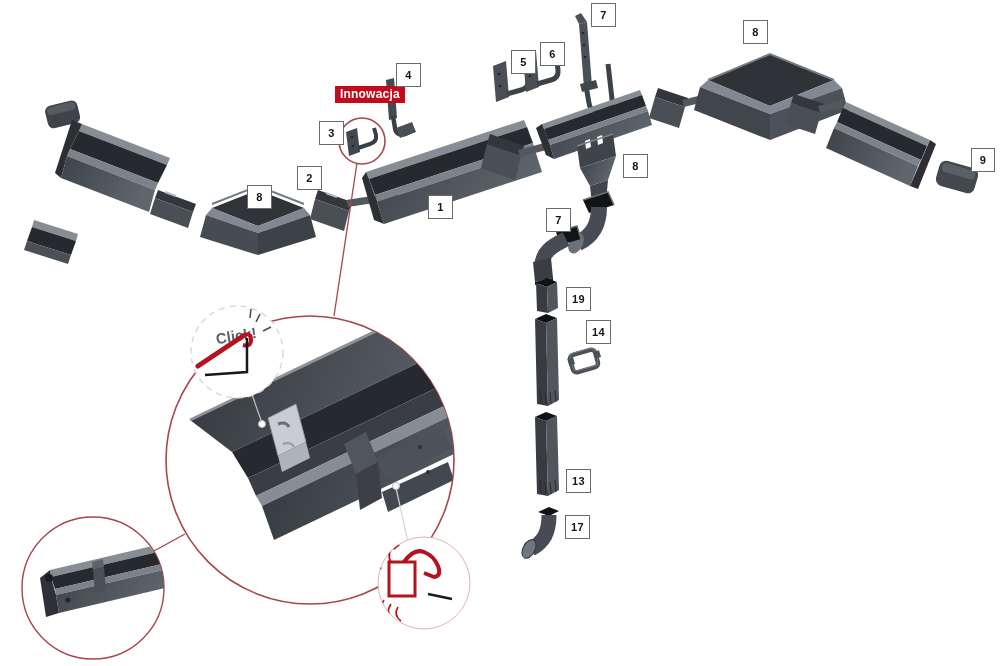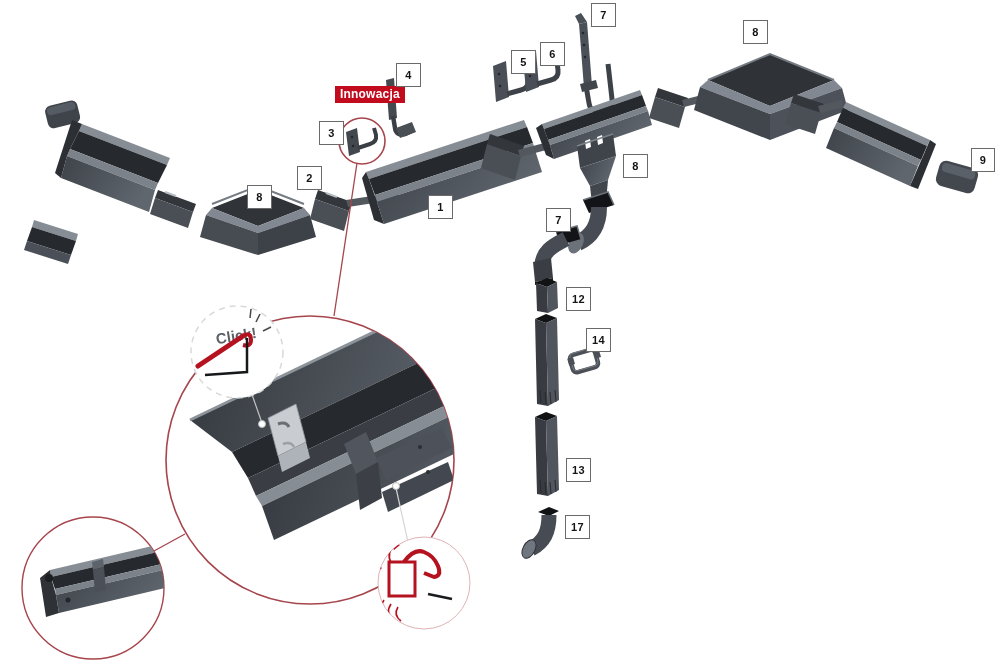--- a/index.html
+++ b/index.html
@@ -6,21 +6,21 @@
   #stage{position:relative;width:1000px;height:666px;background:#fff;overflow:hidden;
          font-family:"Liberation Sans",sans-serif;}
   #stage svg{position:absolute;left:0;top:0;}
   .part-label{position:absolute;width:25px;height:24px;background:#fff;border:1px solid #6a6a6a;
       box-sizing:border-box;display:flex;align-items:center;justify-content:center;
       font:bold 11px "Liberation Sans",sans-serif;color:#141414;letter-spacing:.5px;}
   .lbl-1{left:428px;top:195px}.lbl-2{left:297px;top:166px}.lbl-3{left:319px;top:121px}
   .lbl-4{left:396px;top:63px}.lbl-5{left:511px;top:50px}.lbl-6{left:540px;top:42px}
   .lbl-7{left:591px;top:3px}.lbl-8l{left:247px;top:185px}.lbl-8r{left:743px;top:20px}
   .lbl-9{left:971px;top:148px;width:24px}.lbl-10{left:623px;top:154px}.lbl-11{left:546px;top:208px}
-  .lbl-12{left:566px;top:287px}.lbl-13{left:566px;top:458px}.lbl-14{left:586px;top:328px}
+  .lbl-12{left:566px;top:287px}.lbl-13{left:566px;top:469px}.lbl-14{left:586px;top:320px}
   .lbl-15{left:565px;top:515px}
   .badge{position:absolute;left:315px;top:86px;background:#c30b1e;color:#fff;
       font:bold 12px "Liberation Sans",sans-serif;padding:1px 5px 2px;letter-spacing:.2px;margin-left:20px;}
 </style>
 </head>
 <body>
 
 <div id="stage">
 
 <svg width="1000" height="666" viewBox="0 0 1000 666">
@@ -328,17 +328,17 @@
   <div class="part-label lbl-3">3</div>
   <div class="part-label lbl-4">4</div>
   <div class="part-label lbl-5">5</div>
   <div class="part-label lbl-6">6</div>
   <div class="part-label lbl-7">7</div>
   <div class="part-label lbl-8l">8</div>
   <div class="part-label lbl-8r">8</div>
   <div class="part-label lbl-9">9</div>
   <div class="part-label lbl-10">8</div>
   <div class="part-label lbl-11">7</div>
-  <div class="part-label lbl-12">12</div>
+  <div class="part-label lbl-12">19</div>
   <div class="part-label lbl-13">13</div>
   <div class="part-label lbl-14">14</div>
   <div class="part-label lbl-15">17</div>
 </div>
 
 </body></html>

